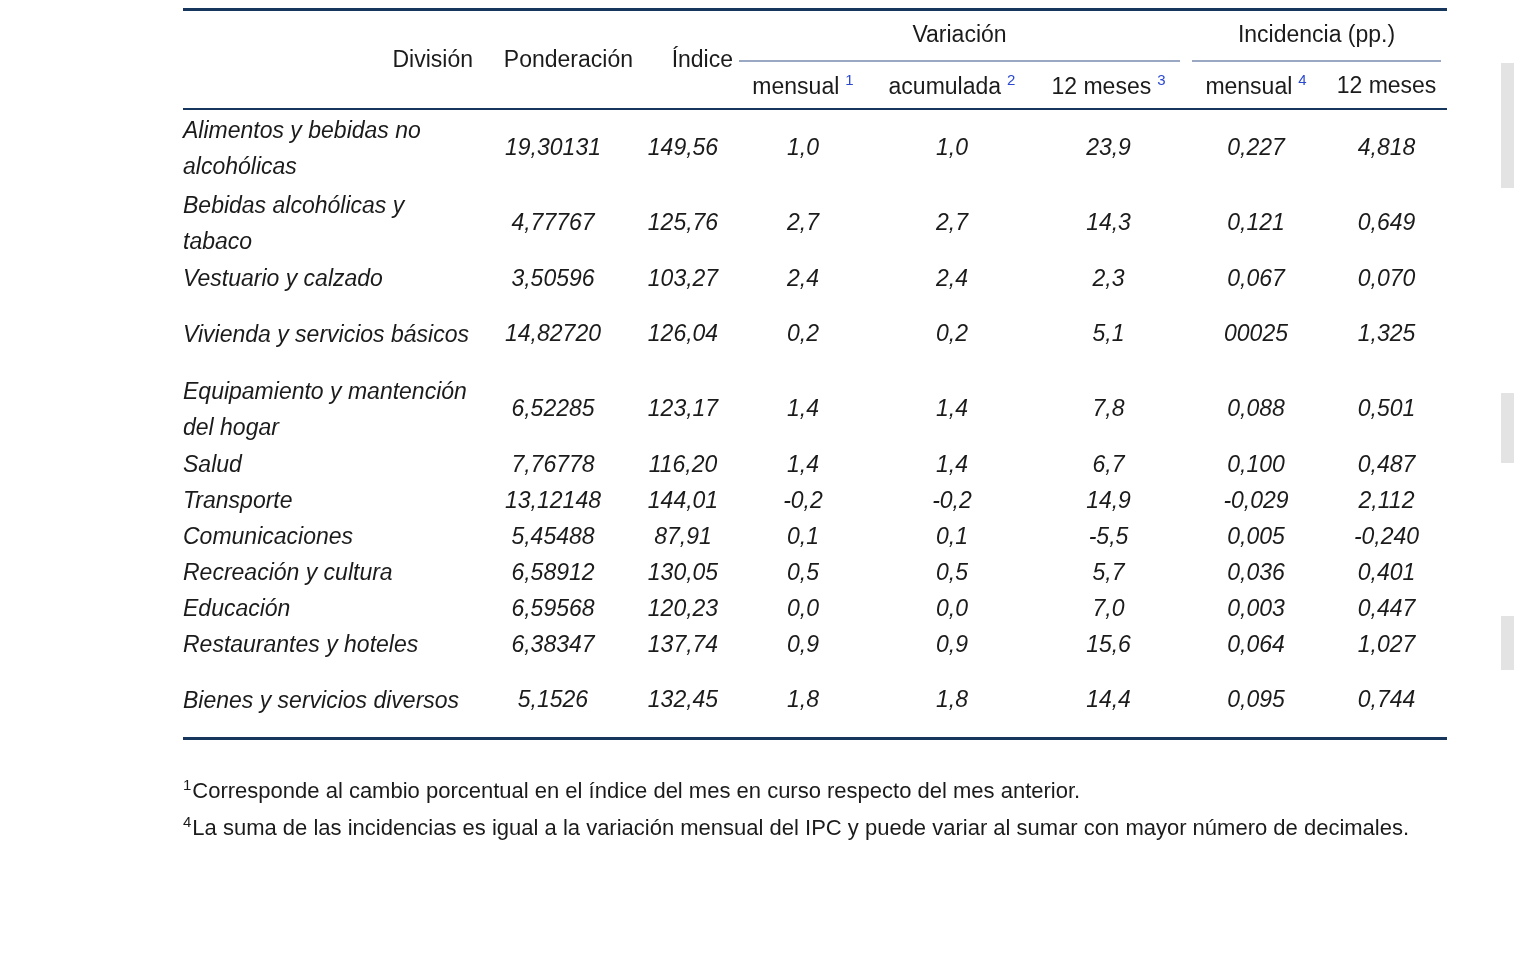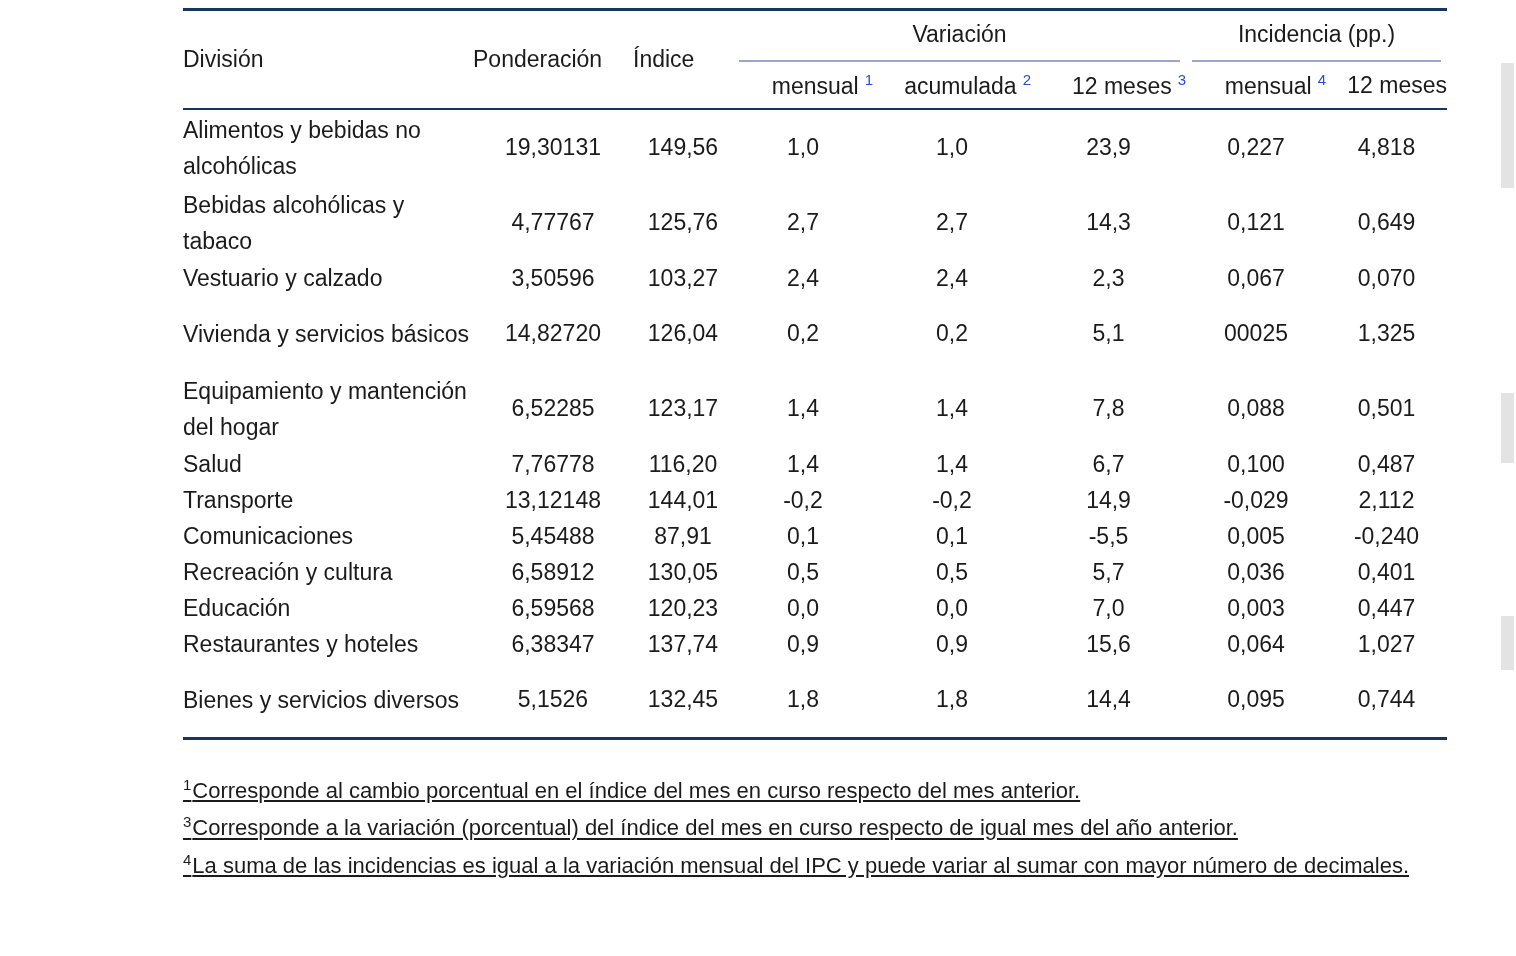--- a/index.html
+++ b/index.html
@@ -9,36 +9,36 @@
   }
 
   
   table.ipc {
     position:absolute; left:183px; top:8px; width:1264px;
     border-collapse:collapse; table-layout:fixed; font-size:23px;
   }
   table.ipc th, table.ipc td { font-weight:normal; padding:0; }
   thead tr.group-row   { height:53px; }
   thead tr.sub-row     { height:49px; }
-  th.th-main   { vertical-align:middle; text-align:left; padding-top:24px; }
+  th.th-main   { vertical-align:middle; text-align:right; padding-top:24px; }
   th.th-group  { vertical-align:middle; text-align:center; }
-  th.th-sub    { vertical-align:middle; text-align:right; white-space:nowrap; }
+  th.th-sub    { vertical-align:middle; text-align:center; white-space:nowrap; }
   sup.suplink  { font-size:15px; margin-left:6px; }
-  tbody tr { height:36px; }
+  tbody tr { height:36px;font-style:italic; }
   tbody tr:nth-child(1), tbody tr:nth-child(2), tbody tr:nth-child(4),
   tbody tr:nth-child(5), tbody tr:nth-child(12) { height:75px; }
   td.division { text-align:left; vertical-align:middle; line-height:36px; padding-right:34px; }
   td.num      { text-align:center; vertical-align:middle; white-space:nowrap; }
 
   
   .rule { position:absolute; }
 
   
   .footnotes { position:absolute; left:183px; top:769px; font-size:22px; }
-  .footnote  { line-height:31px; white-space:nowrap;text-decoration:underline; }
+  .footnote  { line-height:31px; white-space:nowrap; }
   .footnote sup { font-size:15px; margin-right:1px; }
 
   
   .scroll-seg { position:absolute; left:1501px; width:13px; background:#e3e3e3; }
 </style>
 </head>
 <body>
 
 <div class="page">
 
@@ -204,21 +204,20 @@
           <td class="num">1,8</td>
           <td class="num">14,4</td>
           <td class="num">0,095</td>
           <td class="num">0,744</td>
         </tr>
       </tbody>
   </table>
 
   <div class="footnotes">
       <div class="footnote"><sup>1</sup><span>Corresponde al cambio porcentual en el índice del mes en curso respecto del mes anterior.</span></div>
-      <div class="footnote"><sup>3</sup><span>Corresponde a la variación (porcentual) del índice del mes en curso respecto de igual mes del año anterior.</span></div>
       <div class="footnote"><sup>4</sup><span>La suma de las incidencias es igual a la variación mensual del IPC y puede variar al sumar con mayor número de decimales.</span></div>
     </div>
 
   <div class="scroll-seg" style="top: 63px; height: 125px; background: rgb(227, 227, 227);"></div>
   <div class="scroll-seg" style="top: 393px; height: 70px; background: rgb(227, 227, 227);"></div>
   <div class="scroll-seg" style="top: 616px; height: 54px; background: rgb(227, 227, 227);"></div>
 
 </div>
 
 </body></html>

